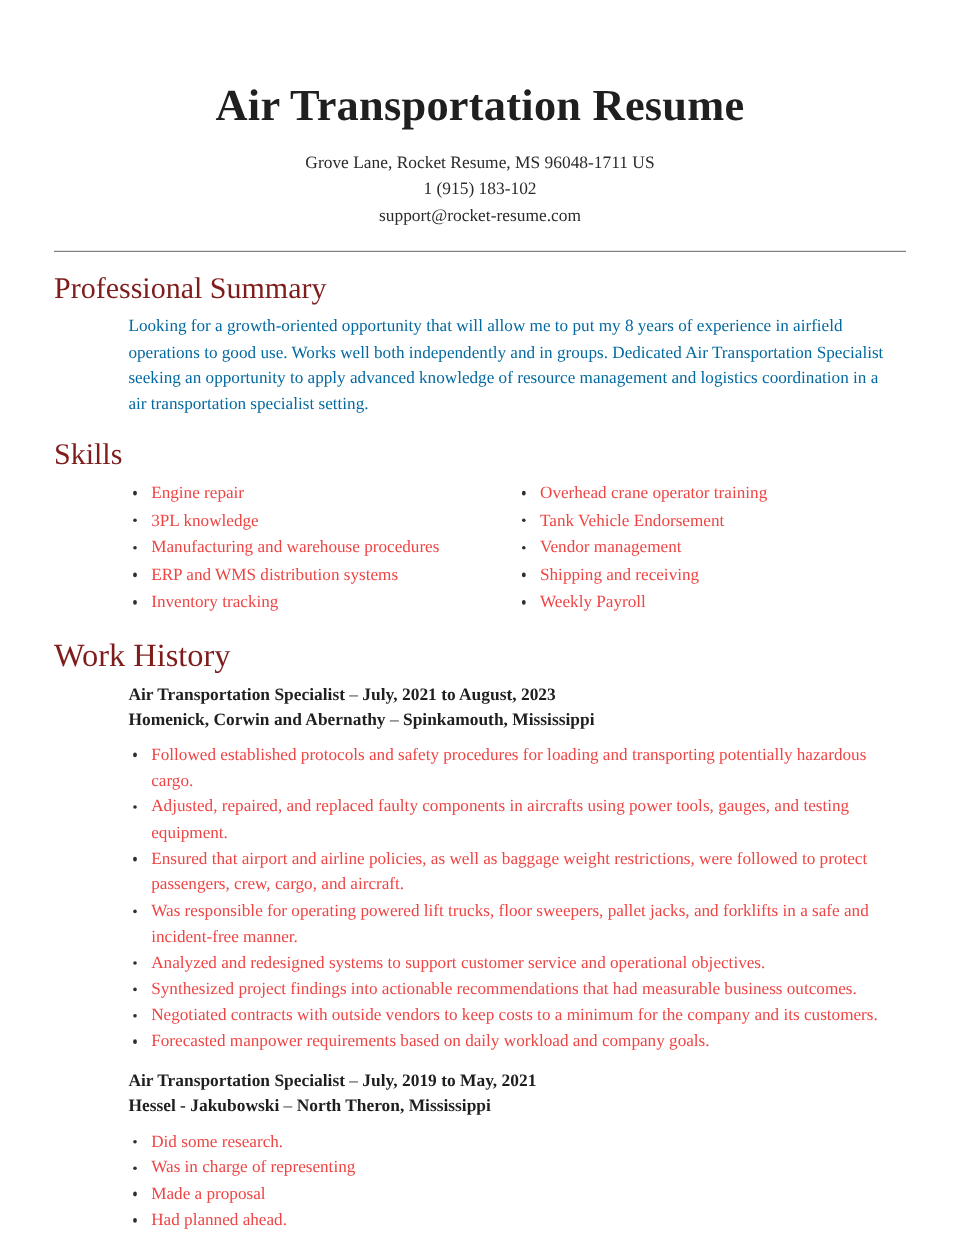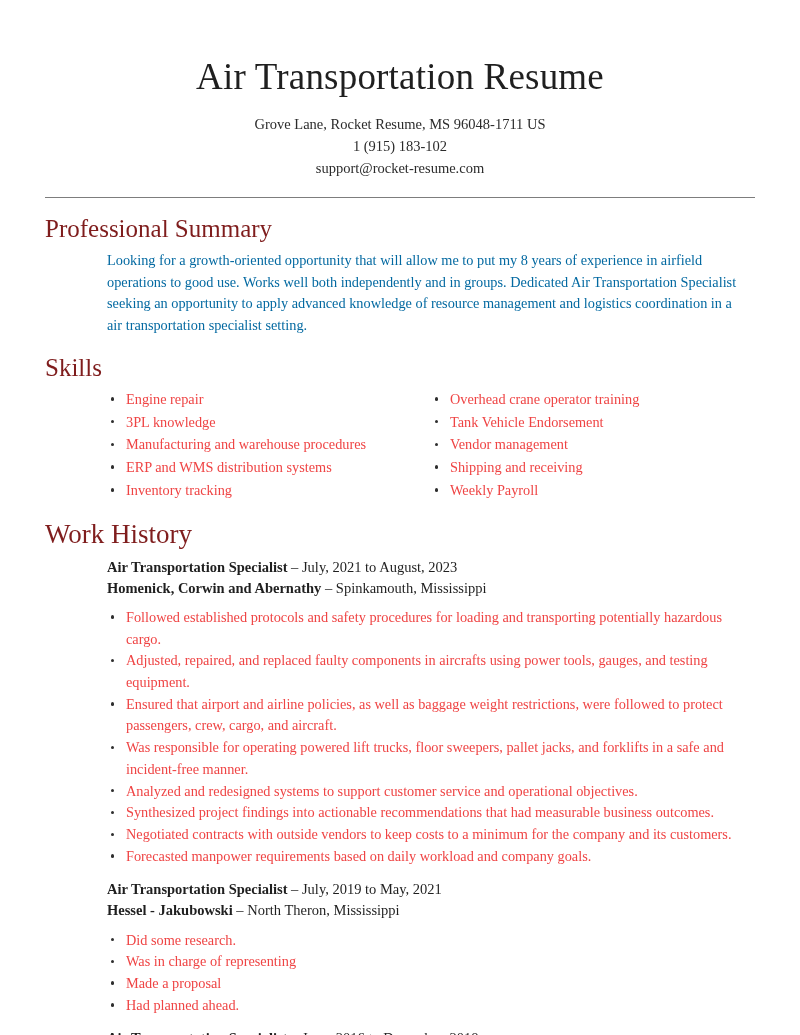--- a/index.html
+++ b/index.html
@@ -20,25 +20,25 @@
   .page {
     position: relative;
     width: 800px;
     height: 1035px;
     padding: 0 45px;
     overflow: hidden;
   }
 
   
   .resume-title {
-    margin: 0;
+    margin: 12px;
     padding-top: 56px;
     text-align: center;
     font-size: 37px;
-    font-weight: 400;
+    font-weight: 700;
     letter-spacing: 0.2px;
     color: #1f1f1f;
     line-height: 1.15;
   }
   .contact-block {
     margin-top: 14px;
     text-align: center;
     font-size: 14.5px;
     line-height: 1.55;
     color: #2b2b2b;
@@ -113,21 +113,21 @@
   
   .job { padding-left: 62px; margin-top: 12px; }
   .job:first-of-type { margin-top: 6px; }
   .job-heading {
     font-size: 14.5px;
     line-height: 1.45;
     color: #1f1f1f;
   }
   .job-heading .strong { font-weight: 700; }
   .job-heading .sep { font-weight: 400; }
-  .job-heading .light { font-weight: 400; }
+  .job-heading .light { font-weight: 700; }
   .job-bullets {
     margin-top: 8px;
     padding-right: 4px;
   }
   .job-bullets li { margin-bottom: 0px; }
 </style>
 </head>
 <body>
 
 <div class="page">

